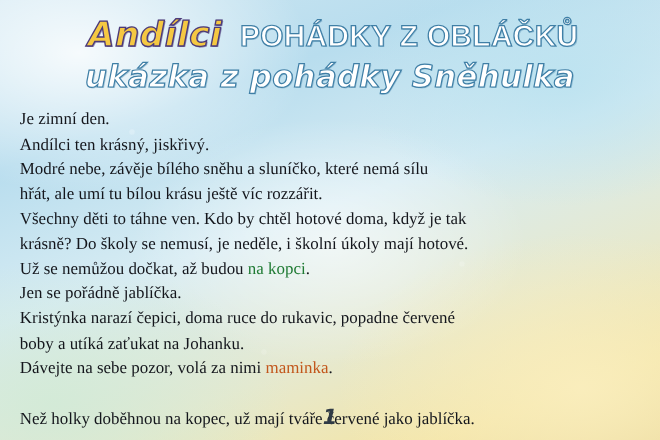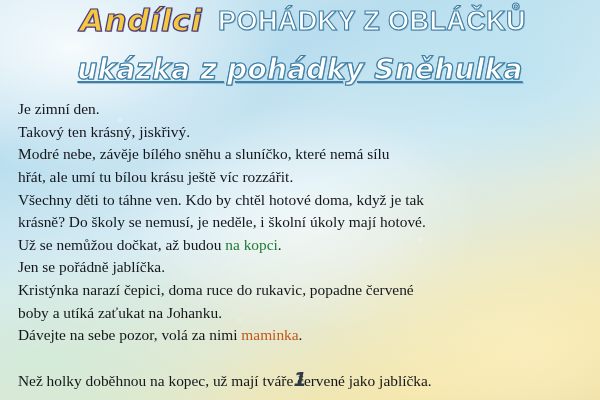--- a/index.html
+++ b/index.html
@@ -31,21 +31,21 @@
     inset: 0;
     pointer-events: none;
     background-image:
       radial-gradient(circle at 20% 30%, rgba(255,255,255,0.35) 0 2px, rgba(255,255,255,0) 3px),
       radial-gradient(circle at 70% 60%, rgba(255,255,255,0.3) 0 2px, rgba(255,255,255,0) 3px),
       radial-gradient(circle at 40% 80%, rgba(255,255,255,0.25) 0 2px, rgba(255,255,255,0) 3px);
     opacity: 0.6;
   }
   .header {
     position: relative;
-    padding-top: 4px;
+    padding-top: 16px;
     text-align: center;
   }
   .title-line-1 {
     display: flex;
     align-items: center;
     justify-content: center;
     gap: 10px;
     line-height: 1;
   }
   .brand {
@@ -64,30 +64,29 @@
   .title-main {
     font-family: Liberation Sans, sans-serif;
     font-weight: bold;
     font-size: 27px;
     color: #ffffff;
     letter-spacing: 0.4px;
     -webkit-text-stroke: 1.1px #3f7fa6;
     text-shadow: 1px 1px 0 rgba(63,127,166,0.35);
   }
   .subtitle {
-    margin-top: 14px;
+    margin-top: 2px;
     font-family: "DejaVu Sans", sans-serif;
     font-weight: bold;
     font-style: italic;
     font-size: 28px;
     color: #ffffff;
     letter-spacing: 0.3px;
     -webkit-text-stroke: 1.1px #3f7fa6;
     text-shadow: 1px 1px 0 rgba(63,127,166,0.35);
-    text-decoration: underline;
   }
   .body-text {
     position: relative;
     margin: 12px 0 15px 0;
     padding: 0 14px 0 18px;
     font-family: "Liberation Serif", serif;
     font-size: 15.4px;
     line-height: 1.47;
     color: #14161c;
     text-align: left;
@@ -119,21 +118,21 @@
   <div class="header">
     <div class="title-line-1">
       <span class="brand">Andílci</span>
       <span class="title-main">POHÁDKY Z OBLÁČKŮ</span>
     </div>
     <div class="subtitle">ukázka z pohádky Sněhulka</div>
   </div>
 
   <div class="body-text">
     <p>Je zimní den.</p>
-    <p>Takový ten krásný, jiskřivý.</p>
+    <p>Andílci ten krásný, jiskřivý.</p>
     <p>Modré nebe, závěje bílého sněhu a sluníčko, které nemá sílu</p>
     <p>hřát, ale umí tu bílou krásu ještě víc rozzářit.</p>
     <p>Všechny děti to táhne ven. Kdo by chtěl hotové doma, když je tak</p>
     <p>krásně? Do školy se nemusí, je neděle, i školní úkoly mají hotové.</p>
     <p>
       <span>Už se nemůžou dočkat, až budou </span><span class="hl-green">na kopci</span><span>.</span>
     </p>
     <p>Jen se pořádně jablíčka.</p>
     <p>Kristýnka narazí čepici, doma ruce do rukavic, popadne červené</p>
     <p>boby a utíká zaťukat na Johanku.</p>

